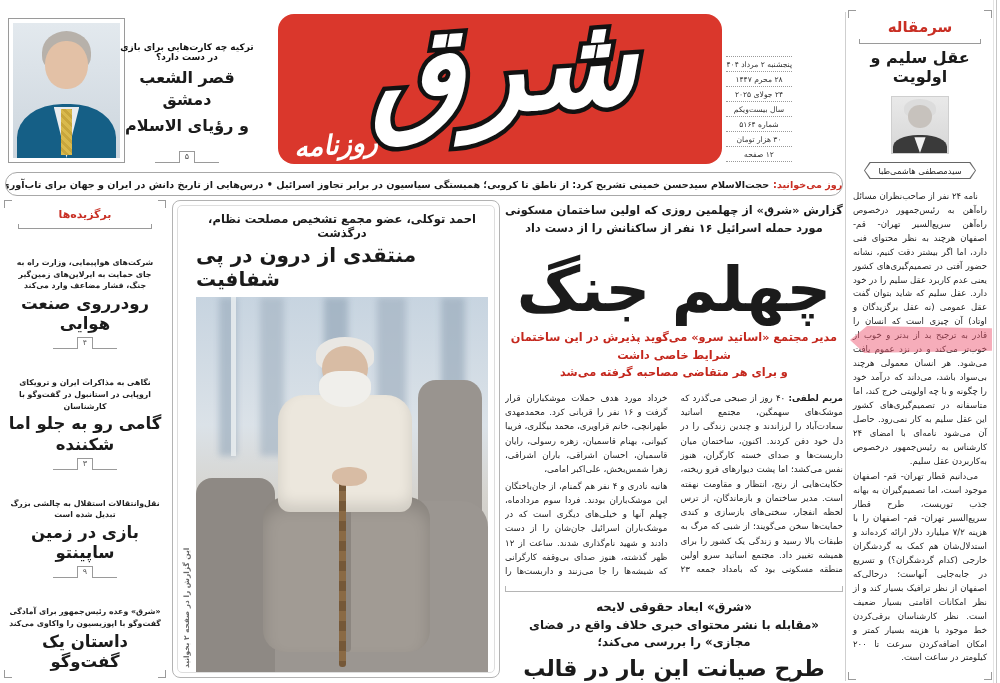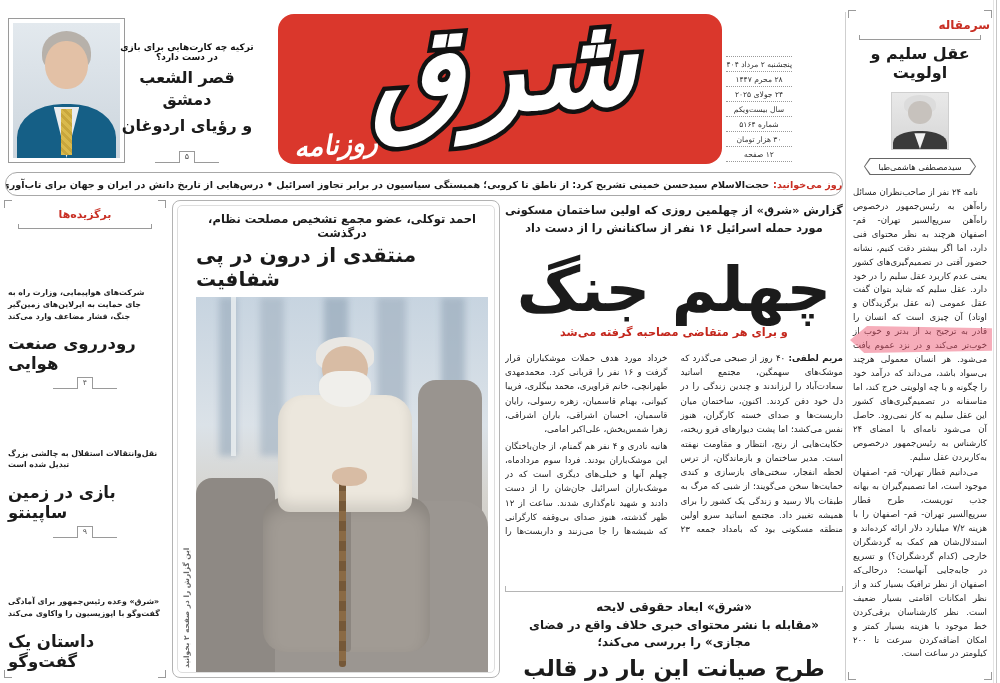--- a/index.html
+++ b/index.html
@@ -61,23 +61,23 @@
   .strip { position:absolute; left:5px; top:172px; width:838px; height:24px;
     border:1px solid #a8a8a8; border-radius:12px; display:flex; align-items:center;
     justify-content:center; gap:4px; font-size:9.6px; font-weight:bold; background:#fff;
     white-space:nowrap; overflow:hidden; padding:0 10px; }
   .strip .lbl { color:#c92f24; }
 
   
   .highlights { position:absolute; left:4px; top:200px; width:162px; height:478px;
     display:flex; flex-direction:column; justify-content:space-between; padding:8px 4px 6px; }
   .hl-header { color:#c92f24; font-size:11px; font-weight:bold; text-align:center; letter-spacing:2px; }
-  .hl-item { text-align:left; }
+  .hl-item { text-align:center; }
   .hl-kicker { font-size:7.8px; font-weight:bold; color:#222; line-height:1.5; }
-  .hl-title { font-size:16.5px; font-weight:bold; line-height:1.22; margin-top:12px; letter-spacing:-0.5px; }
+  .hl-title { font-size:16.5px; font-weight:bold; line-height:1.22; margin-top:2px; letter-spacing:-0.5px; }
 
   
   .photo-story { position:absolute; left:172px; top:200px; width:328px; height:478px;
     border:1px solid #b3b3b3; border-radius:8px; padding:4px; background:#fff; }
   .ps-inner { width:100%; height:100%; border:1px solid #dedede; border-radius:5px;
     position:relative; padding:6px 6px 4px 18px; overflow:hidden; }
   .ps-kicker { font-size:11.5px; font-weight:bold; text-align:center; }
   .ps-title { font-size:20px; font-weight:bold; text-align:left; margin-top:3px; letter-spacing:-0.5px; }
   .photo-scene { position:relative; height:378px; margin-top:6px; overflow:hidden;
     background:linear-gradient(180deg,#c7d4e0 0%,#dbe2e8 34%,#d6d4cf 52%,#b3b0ab 100%); }
@@ -117,21 +117,21 @@
     border:1px solid #b5b5b5; border-top:none; }
   .ms-rule::before { right:0; border-left:none; } .ms-rule::after { left:0; border-right:none; }
 
   
   .bottom-story { position:absolute; left:505px; top:599px; width:338px; text-align:center; }
   .bs-kicker { font-size:11.8px; font-weight:bold; line-height:1.5; }
   .bs-headline { font-size:22px; font-weight:bold; margin-top:4px; letter-spacing:-0.5px; }
 
   
   .editorial { position:absolute; right:8px; top:10px; width:144px; height:670px; padding:8px 2px; }
-  .ed-header { color:#c92f24; font-size:12px; font-weight:bold; text-align:right; letter-spacing:3px; }
+  .ed-header { color:#c92f24; font-size:15px; font-weight:bold; text-align:center; letter-spacing:3px; }
   .ed-title { font-size:16px; font-weight:bold; text-align:center; margin-top:4px; }
   .ed-photo { position:relative; width:58px; height:58px; margin:10px auto 0; overflow:hidden;
     background:linear-gradient(#e9e9e9,#d6d6d6); border:1px solid #cfcfcf; }
   .edp-hair { position:absolute; top:4%; left:22%; width:56%; height:34%; background:#dcdcdc; border-radius:50% 50% 40% 40%; }
   .edp-face { position:absolute; top:14%; left:28%; width:44%; height:42%; background:#c7c2bd; border-radius:48%; }
   .edp-suit { position:absolute; bottom:-14%; left:2%; width:96%; height:46%; background:#3a3a3a; border-radius:46% 46% 0 0; }
   .edp-shirt { position:absolute; bottom:0; left:40%; width:20%; height:28%; background:#f2f2f2; clip-path:polygon(0 0,100% 0,50% 100%); }
   .ed-badge { position:relative; width:112px; height:17px; margin:8px auto 0; }
   .ed-badge .bg { position:absolute; inset:0; background:#666;
     clip-path:polygon(5% 0,95% 0,100% 50%,95% 100%,5% 100%,0 50%); }
@@ -156,21 +156,21 @@
     <div class="erd-face"></div>
     <div class="erd-suit"></div>
     <div class="erd-shirt"></div>
     <div class="erd-tie"></div>
   </div>
 </div>
 
 <div class="topleft-heads">
   <div class="tl-kicker">ترکیه چه کارت‌هایی برای بازی در دست دارد؟</div>
   <div class="tl-title">قصر الشعب دمشق</div>
-  <div class="tl-title">و رؤیای اردوغان</div>
+  <div class="tl-title">و رؤیای الاسلام</div>
   <div class="pagemark" style="margin-top:14px;">
     <span class="pm-wing"></span>
       <span class="pm-num">۵</span>
       <span class="pm-wing"></span>
   </div>
 </div>
 
 <div class="masthead">
   <div class="logo-wrap">
     <div class="logo-layer logo-stroke">شرق</div>
@@ -208,20 +208,29 @@
   <div class="hl-item">
     <div class="hl-kicker">شرکت‌های هواپیمایی، وزارت راه به جای حمایت به ایرلاین‌های زمین‌گیر جنگ، فشار مضاعف وارد می‌کند</div>
     <div class="hl-title">رودرروی صنعت هوایی</div>
     <div class="pagemark">
         <span class="pm-wing"></span>
         <span class="pm-num">۴</span>
         <span class="pm-wing"></span>
       </div>
   </div>
 
+  <div class="hl-item">
+    <div class="hl-kicker">نگاهی به مذاکرات ایران و ترویکای اروپایی در استانبول در گفت‌وگو با کارشناسان</div>
+    <div class="hl-title">گامی رو به جلو اما شکننده</div>
+    <div class="pagemark">
+        <span class="pm-wing"></span>
+        <span class="pm-num">۳</span>
+        <span class="pm-wing"></span>
+      </div>
+  </div>
 
 
   <div class="hl-item">
     <div class="hl-kicker">نقل‌وانتقالات استقلال به چالشی بزرگ تبدیل شده است</div>
     <div class="hl-title">بازی در زمین ساپینتو</div>
     <div class="pagemark">
         <span class="pm-wing"></span>
         <span class="pm-num">۹</span>
         <span class="pm-wing"></span>
       </div>
@@ -255,20 +264,21 @@
       <div class="hand"></div>
     </div>
     <div class="v-caption">این گزارش را در صفحه ۲ بخوانید</div>
   </div>
 </div>
 
 <div class="main-story">
   <div class="ms-kicker">گزارش «شرق» از چهلمین روزی که اولین ساختمان مسکونی</div>
   <div class="ms-kicker">مورد حمله اسرائیل ۱۶ نفر از ساکنانش را از دست داد</div>
   <div class="ms-headline">چهلم جنگ</div>
+  <div class="ms-subhead">مدیر مجتمع «اساتید سرو» می‌گوید پذیرش در این ساختمان شرایط خاصی داشت</div>
   <div class="ms-subhead" style="margin-top:0;">و برای هر متقاضی مصاحبه گرفته می‌شد</div>
   <div class="ms-body">
     <p><b>مریم لطفی:</b> <span>۴۰ روز از صبحی می‌گذرد که موشک‌های سهمگین، مجتمع اساتید سعادت‌آباد را لرزاندند و چندین زندگی را در دل خود دفن کردند. اکنون، ساختمان میان داربست‌ها و صدای خسته کارگران، هنوز نفس می‌کشد؛ اما پشت دیوارهای فرو ریخته، حکایت‌هایی از رنج، انتظار و مقاومت نهفته است. مدیر ساختمان و بازماندگان، از ترس لحظه انفجار، سختی‌های بازسازی و کندی حمایت‌ها سخن می‌گویند؛ از شبی که مرگ به طبقات بالا رسید و زندگی یک کشور را برای همیشه تغییر داد. مجتمع اساتید سرو اولین منطقه مسکونی بود که بامداد جمعه ۲۳ خرداد مورد هدف حملات موشکباران قرار گرفت و ۱۶ نفر را قربانی کرد. محمدمهدی طهرانچی، خانم قراویری، محمد بیگلری، فریبا کیوانی، بهنام قاسمیان، زهره رسولی، رایان قاسمیان، احسان اشراقی، باران اشراقی، زهرا شمس‌بخش، علی‌اکبر امامی،</span></p>
     <p>هانیه نادری و ۴ نفر هم گمنام، از جان‌باختگان این موشک‌باران بودند. فردا سوم مردادماه، چهلم آنها و خیلی‌های دیگری است که در موشک‌باران اسرائیل جان‌شان را از دست دادند و شهید نام‌گذاری شدند. ساعت از ۱۲ ظهر گذشته، هنوز صدای بی‌وقفه کارگرانی که شیشه‌ها را جا می‌زنند و داربست‌ها را پایین می‌کشند، سکوت ساختمان را شکسته است. ۴۰ روز گذشته، اما ساختمان اساتید سعادت‌آباد همچنان زیر سایه شبی ایستاده که یکی از سنگین‌ترین حملات موشکی اسرائیل آن را لرزاند. پیش از موشک‌ها، ساختمان اساتید فقط چهاردیواری‌ای در سعادت‌آباد نبود؛ زندگی در آن جریان داشت.</p>
 
   </div>
   <div class="ms-rule"></div>
 </div>
 
 <div class="bottom-story">

